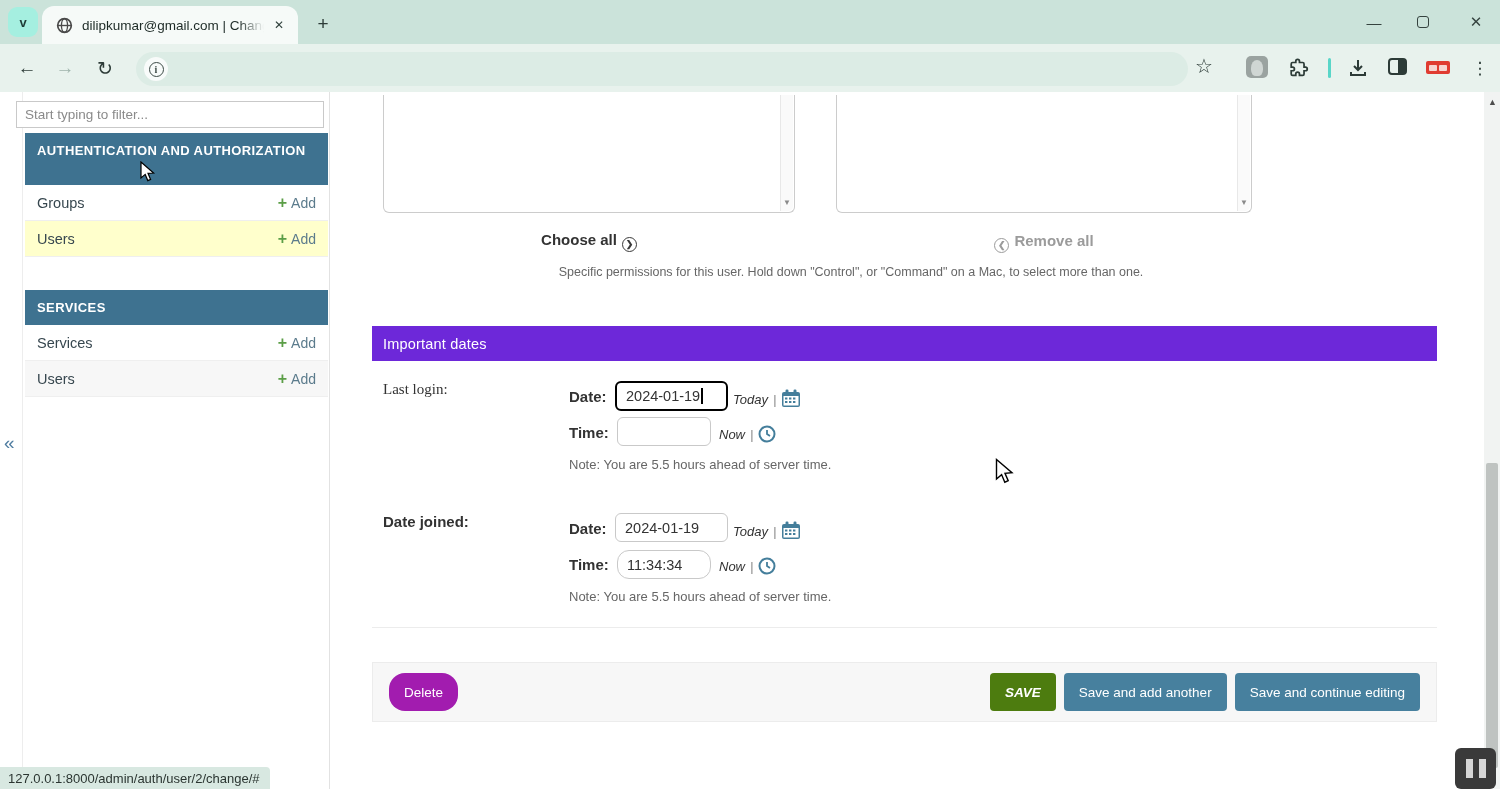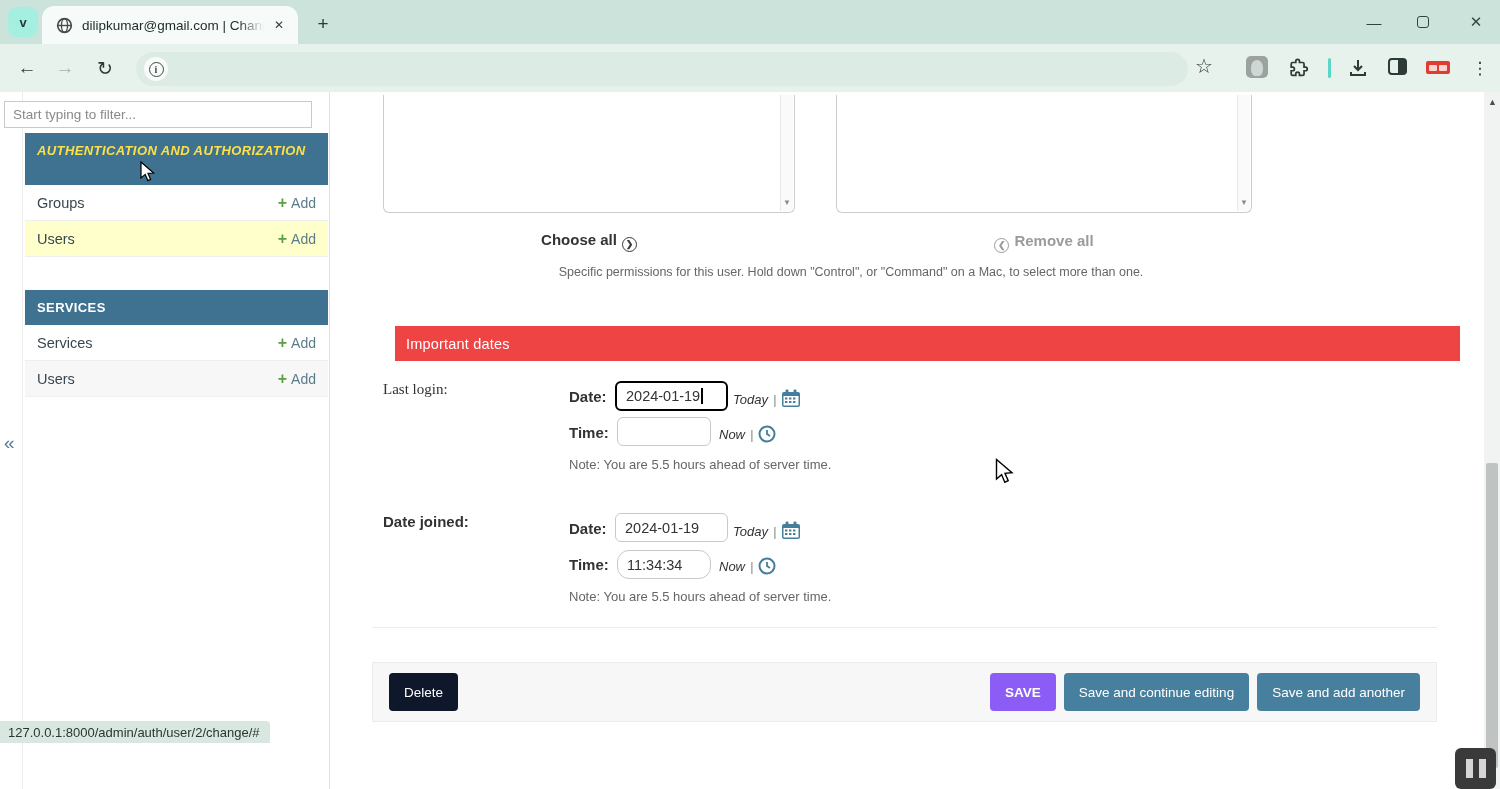--- a/index.html
+++ b/index.html
@@ -67,28 +67,28 @@
   #scrollbar { left:1484px; top:92px; width:16px; height:697px; background:#f1f3f2; }
   #sb-up { left:1488px; top:98px; width:9px; height:8px; color:#4d4d4d; font-size:9px; line-height:8px; }
   #sb-thumb { left:1486px; top:463px; width:12px; height:305px; background:#bfc3c1; border-radius:2px; }
 
   
   #toggle-strip { left:0; top:92px; width:23px; height:697px; background:#fff;
     border-right:1px solid #ededed; }
   #nav-collapse { left:4px; top:432px; font-size:19px; color:#4e7ca0; }
   #sidebar { left:23px; top:92px; width:307px; height:697px; background:#fff;
     border-right:1px solid #e2e2e2; }
-  #filter-input { left:4px; top:101px; width:308px; height:27px; border:1px solid #c9c9c9;
+  #filter-input { left:16px; top:101px; width:308px; height:27px; border:1px solid #c9c9c9;
     background:#fff; font-size:13.5px; color:#333; padding:0 8px;
     font-family:"Liberation Sans", sans-serif; }
   #filter-input::placeholder { color:#8a8a8a; }
   .mod-header { left:25px; width:303px; background:#3e7290; color:#fff;
     font-size:13px; font-weight:bold; letter-spacing:0.4px; padding:9px 12px;
     text-transform:uppercase; line-height:1.35; }
-  #mod1-header { top:133px; height:68px; color:#fde047;font-style:italic; }
+  #mod1-header { top:133px; height:68px; color:#ffffff; }
   #mod2-header { top:290px; height:35px; }
   .side-row { left:25px; width:303px; height:36px; display:flex; align-items:center;
     padding:0 12px; border-bottom:1px solid #efefef; font-size:14.5px; color:#37474f; }
   .side-row .grow { flex:1; }
   .add-link { display:flex; align-items:center; font-size:14px; color:#5b7b8c; }
   .plus { color:#5b9e47; font-weight:bold; font-size:16px; margin-right:4px; }
   #row-groups { top:185px; background:#fff; }
   #row-users1 { top:221px; background:#ffffcc; }
   #row-services { top:325px; background:#fff; }
   #row-users2 { top:361px; background:#f7f7f7; }
@@ -107,23 +107,23 @@
   #remove-all { left:836px; top:232px; width:416px; text-align:center; font-size:15px;
     font-weight:bold; color:#9b9b9b; }
   .circ-arrow { display:inline-flex; width:15px; height:15px; border-radius:50%;
     align-items:center; justify-content:center; font-size:9px; font-weight:bold;
     vertical-align:-2px; }
   #choose-all .circ-arrow { border:1.5px solid #3a3a3a; color:#3a3a3a; margin-left:5px; }
   #remove-all .circ-arrow { border:1.5px solid #9b9b9b; color:#9b9b9b; margin-right:5px; }
   #perm-help { left:372px; top:265px; width:958px; text-align:center; font-size:12.5px;
     color:#666; }
 
-  #dates-header { left:372px; top:326px; width:1065px; height:35px; background:#ef4444;
+  #dates-header { left:372px; top:326px; width:1065px; height:35px; background:#6d28d9;
     color:#fff; font-size:14.5px; font-weight:500; display:flex; align-items:center;
-    padding:0 11px; letter-spacing:0.2px;margin-left:23px; }
+    padding:0 11px; letter-spacing:0.2px; }
 
   .fld-label { font-size:15px; color:#333; }
   .bold { font-weight:bold; }
   .inline-lbl { font-size:15px; font-weight:bold; color:#333; }
   .dt-field { background:#fff; border:1px solid #c9c9c9; border-radius:6px;
     display:flex; align-items:center; padding:0 9px; font-size:14.5px; color:#333; }
   .dt-field.focused { border:2px solid #000; }
   .caret { display:inline-block; width:1.5px; height:16px; background:#000; margin-left:1px; }
   .shortcut { font-size:13px; color:#333;font-style:italic; }
   .pipe { color:#888; margin:0 5px; font-size:13px; }
@@ -146,27 +146,27 @@
   #dj-time-input { left:617px; top:550px; width:94px; height:29px;border-radius:12px; }
   #dj-time-shortcut { left:719px; top:557px; }
   #dj-note { left:569px; top:589px; }
 
   #form-divider { left:372px; top:627px; width:1065px; height:1px; background:#ececec; }
 
   #submit-row { left:372px; top:662px; width:1065px; height:60px; background:#f7f7f7;
     border:1px solid #ececec; display:flex; align-items:center; padding:0 16px; }
   .btn { border:none; border-radius:4px; color:#fff; font-size:13.5px; height:38px;
     padding:0 15px; font-family:"Liberation Sans", sans-serif; }
-  #delete-btn { background:#0f172a; }
+  #delete-btn { background:#a21caf;border-radius:16px; }
   .btn-group { margin-left:auto; display:flex; gap:8px; }
-  #save-btn { background:#8b5cf6; font-weight:bold; }
+  #save-btn { background:#4d7c0f; font-weight:bold;font-style:italic; }
   #save-add-btn { background:#47809e; }
   #save-continue-btn { background:#47809e; }
 
-  #status-chip { left:0px; top:721px; height:22px; background:#d8e8e1; color:#2b3531;
+  #status-chip { left:0px; top:767px; height:22px; background:#d8e8e1; color:#2b3531;
     font-size:13px; display:flex; align-items:center; padding:0 10px 0 8px;
     border-radius:0 4px 0 0; }
 
   #pause-overlay { left:1455px; top:748px; width:41px; height:41px; background:#3a3a3a;
     border-radius:6px; display:flex; align-items:center; justify-content:center; gap:6px; }
   #pause-overlay i { display:block; width:7px; height:19px; background:#d6d6d6; }
 
   .cursor-svg { pointer-events:none; }
 </style>
 </head>
@@ -358,22 +358,22 @@
     </svg>
 </span>
 <div id="dj-note" class="abs note-text">Note: You are 5.5 hours ahead of server time.</div>
 
 <div id="form-divider" class="abs"></div>
 
 <div id="submit-row" class="abs">
   <button id="delete-btn" class="btn">Delete</button>
   <div class="btn-group">
     <button id="save-btn" class="btn">SAVE</button>
+    <button id="save-add-btn" class="btn">Save and add another</button>
     <button id="save-continue-btn" class="btn">Save and continue editing</button>
-    <button id="save-add-btn" class="btn">Save and add another</button>
   </div>
 </div>
 
 <div id="status-chip" class="abs">127.0.0.1:8000/admin/auth/user/2/change/#</div>
 
 <div id="scrollbar" class="abs"></div>
 <div id="sb-up" class="abs">▲</div>
 <div id="sb-thumb" class="abs"></div>
 
 <div id="pause-overlay" class="abs">

